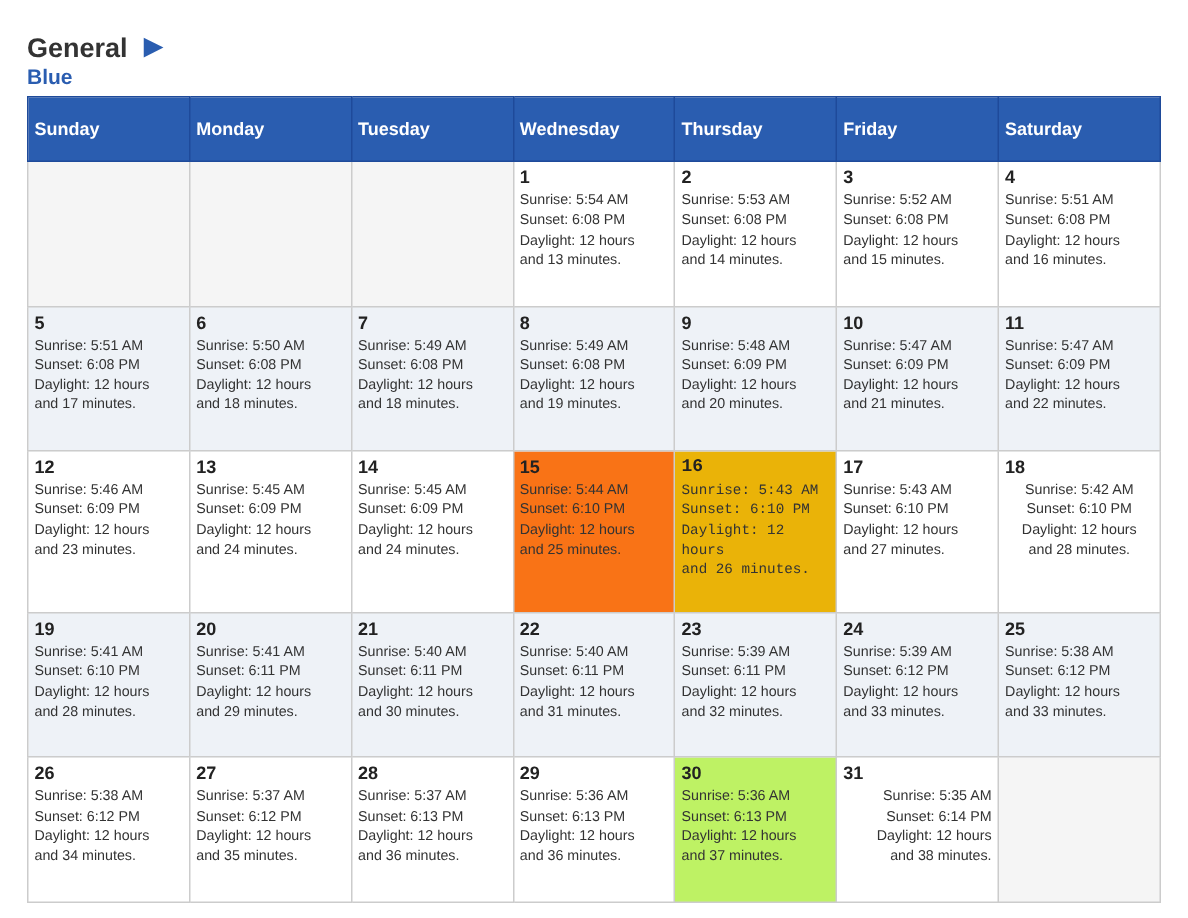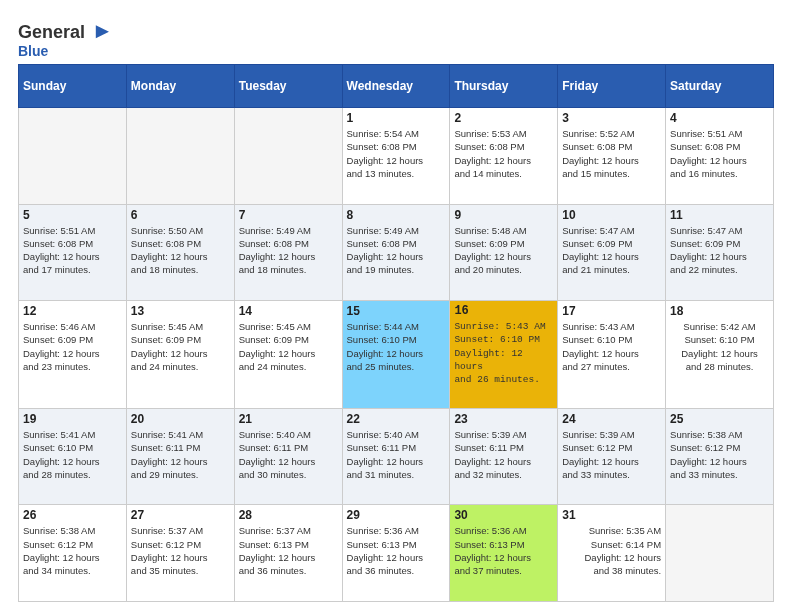--- a/index.html
+++ b/index.html
@@ -233,21 +233,21 @@
 Daylight: 12 hours
 and 24 minutes.</div>
           </td>
           <td style="background: rgb(255, 255, 255);">
             <div class="day-num">14</div>
             <div class="day-info" style="white-space: pre-line;">Sunrise: 5:45 AM
 Sunset: 6:09 PM
 Daylight: 12 hours
 and 24 minutes.</div>
           </td>
-          <td style="background: #7dd3fc;">
+          <td style="background: #f97316;">
             <div class="day-num">15</div>
             <div class="day-info" style="white-space: pre-line;">Sunrise: 5:44 AM
 Sunset: 6:10 PM
 Daylight: 12 hours
 and 25 minutes.</div>
           </td>
           <td style="background: #eab308; font-family: Liberation Mono, monospace;">
             <div class="day-num">16</div>
             <div class="day-info" style="white-space: pre-line;">Sunrise: 5:43 AM
 Sunset: 6:10 PM

